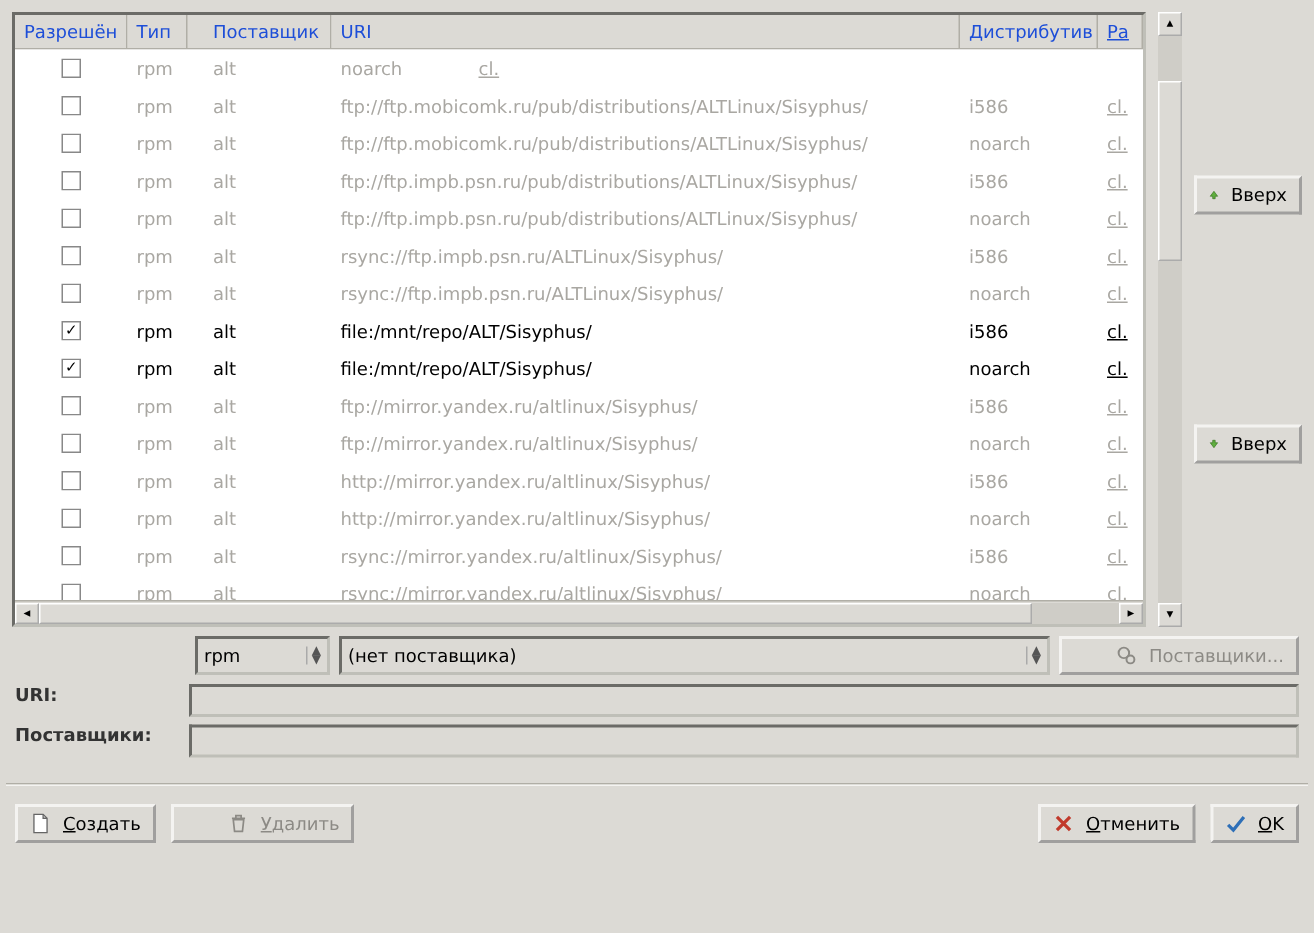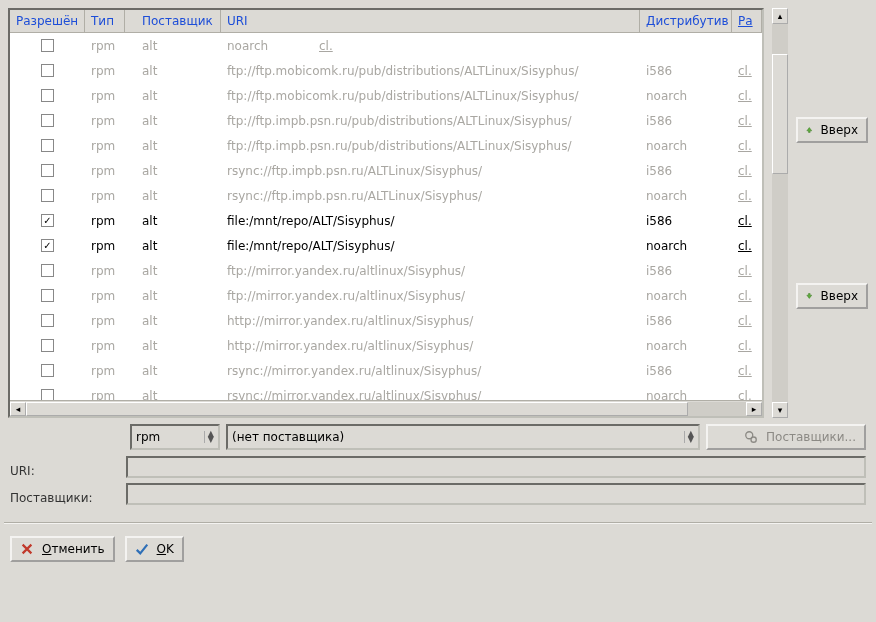--- a/index.html
+++ b/index.html
@@ -147,23 +147,24 @@
     display:flex;
     align-items:center;
     justify-content:space-between;
   }
   .combo .spin {
     display:flex;flex-direction:column;line-height:6px;font-size:8px;color:#555;
     border-left:1px solid #aaa; padding-left:3px;
   }
   .form-row {
     display:flex;
-    align-items:flex-end;
+    align-items:flex-start;
     margin: 5px 0;
     gap: 6px;
+    font-weight: bold;
   }
   .form-row label {
     width: 110px;
     text-align: left;
     color:#333;
   }
   .text-input {
     flex:1;
     background:#dcdad5;
     border:2px inset #bfbfb8;
@@ -405,20 +406,35 @@
   </div>
   <div class="form-row">
     <label>Поставщики:</label>
     <div class="text-input"></div>
   </div>
 </div>
 
 <div class="separator"></div>
 
 <div class="bottom-bar">
+  <div class="bottom-left">
+    <div class="btn">
+      <svg class="icon" viewBox="0 0 16 16">
+          <path d="M3 1h7l3 3v11H3z" fill="#fff" stroke="#666"></path>
+          <path d="M10 1v3h3" fill="none" stroke="#666"></path>
+        </svg>
+      <span><span class="underline">С</span><span>оздать</span></span>
+    </div>
+    <div class="btn disabled">
+      <svg class="icon" viewBox="0 0 16 16">
+          <path d="M4 5h8l-1 9H5z M3 4h10 M6 2h4v2H6z" fill="none" stroke="#8c8a85" stroke-width="1.3"></path>
+        </svg>
+      <span><span class="underline">У</span><span>далить</span></span>
+    </div>
+  </div>
   <div class="bottom-right">
     <div class="btn">
       <svg class="icon" viewBox="0 0 16 16">
           <path d="M3 3l10 10M13 3L3 13" stroke="#c1392b" stroke-width="2.5"></path>
         </svg>
       <span><span class="underline">О</span><span>тменить</span></span>
     </div>
     <div class="btn">
       <svg class="icon" viewBox="0 0 16 16">
           <path d="M2 9l4 4 8-10" fill="none" stroke="#2e6fb7" stroke-width="2.5"></path>

